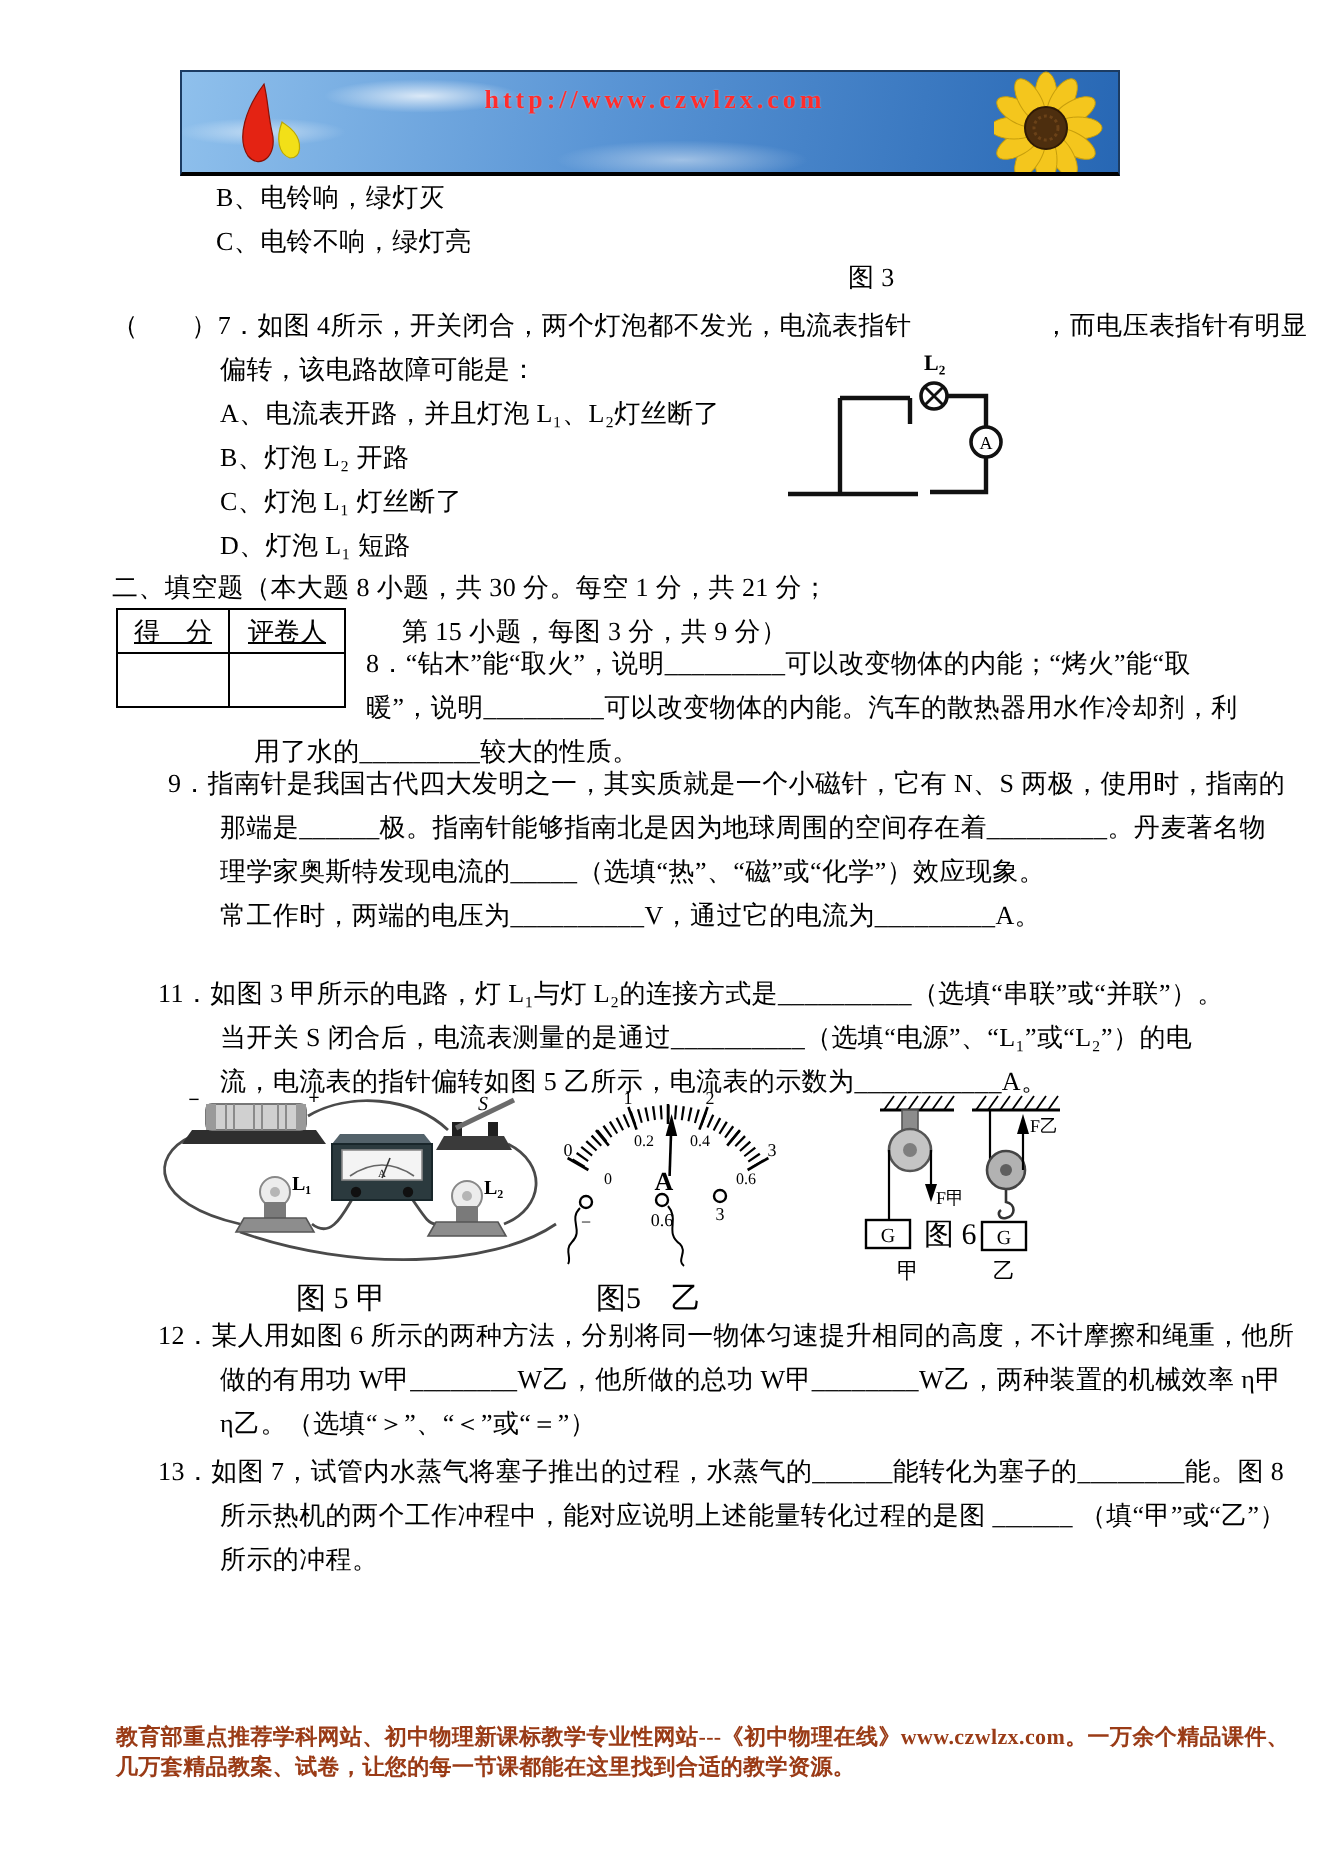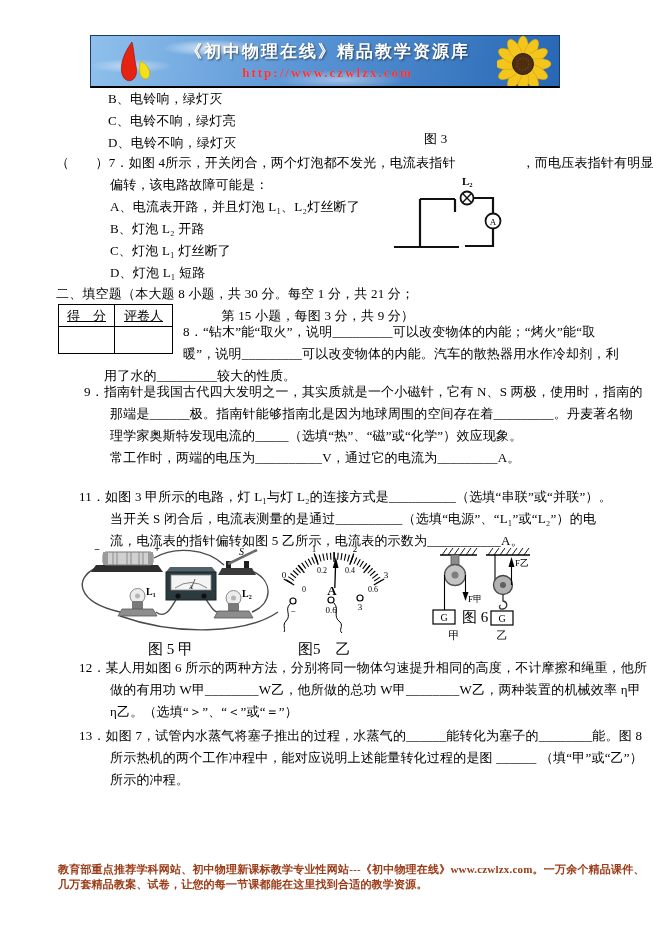--- a/index.html
+++ b/index.html
@@ -12,21 +12,21 @@
     overflow: hidden;
   }
   .abs { position: absolute; }
   .line {
     font-size: 13px;
     line-height: 22px;
     white-space: nowrap;
     letter-spacing: .2px;
   }
   .c54 { padding-left: 54px; }
-  .c145 { padding-left: 145px; text-align: right; }
+  .c145 { padding-left: 145px; }
 
   
   #banner {
     left: 90px; top: 35px; width: 470px; height: 53px;
     background-image:
       radial-gradient(ellipse 70px 12px at 120px 12px, rgba(255,255,255,.75), rgba(255,255,255,0) 70%),
       radial-gradient(ellipse 90px 14px at 250px 44px, rgba(255,255,255,.45), rgba(255,255,255,0) 70%),
       radial-gradient(ellipse 60px 10px at 40px 30px, rgba(255,255,255,.5), rgba(255,255,255,0) 70%),
       linear-gradient(100deg, #8fc0ec 0%, #5a95d5 45%, #2767b4 100%);
     border: 1px solid #1c3c63;
@@ -76,21 +76,20 @@
 </style>
 </head>
 <body>
 
 <div id="banner" class="abs">
   <svg id="logo" width="46" height="46" viewBox="0 0 46 46">
     <path d="M21,3 C12,15 7,30 13,39 C19,46 28,39 25,27 C23,18 23,11 21,3 Z" fill="#e42313" stroke="#8a1005" stroke-width="0.6"></path>
     <path d="M30,22 C27,30 28,38 34,40 C40,40 40,32 36,27 C34,24.5 32,23.5 30,22 Z" fill="#f2e018" stroke="#b9a606" stroke-width="0.6"></path>
   </svg>
   <div class="btxt">
-    <div class="btitle">《初中物理在线》精品教学资源库</div>
     <div class="burl">http://www.czwlzx.com</div>
   </div>
   <svg id="sunflower" width="60" height="52" viewBox="0 0 60 52">
     <g transform="translate(26,30)">
       <g fill="#f4c61d" stroke="#c79e0c" stroke-width="0.5">
         <ellipse cx="0" cy="-16" rx="5.5" ry="12"></ellipse>
         <ellipse cx="0" cy="-16" rx="5.5" ry="12" transform="rotate(30)"></ellipse>
         <ellipse cx="0" cy="-16" rx="5.5" ry="12" transform="rotate(60)"></ellipse>
         <ellipse cx="0" cy="-16" rx="5.5" ry="12" transform="rotate(90)"></ellipse>
         <ellipse cx="0" cy="-16" rx="5.5" ry="12" transform="rotate(120)"></ellipse>
@@ -104,21 +103,20 @@
       </g>
       <circle r="10.5" fill="#4d2e0e" stroke="#2f1a05" stroke-width="1"></circle>
       <circle r="6" fill="none" stroke="#6b4218" stroke-width="1.5" stroke-dasharray="1.5,1.5"></circle>
     </g>
   </svg>
 </div>
 
 <div class="abs" style="left:108px; top:88px;">
   <div class="line">B、电铃响，绿灯灭</div>
   <div class="line">C、电铃不响，绿灯亮</div>
-  <div class="line">D、电铃不响，绿灯灭</div>
 </div>
 <div class="abs line" style="left:424px; top:128px;">图 3</div>
 
 <div class="abs" style="left:56px; top:152px;">
   <div class="line"><span>（　　）</span><span>7．如图 4所示，开关闭合，两个灯泡都不发光，电流表指针　　　　　，而电压表指针有明显</span></div>
   <div class="line c54">偏转，该电路故障可能是：</div>
   <div class="line c54">A、电流表开路，并且灯泡 L₁、L₂灯丝断了</div>
   <div class="line c54">B、灯泡 L₂ 开路</div>
   <div class="line c54">C、灯泡 L₁ 灯丝断了</div>
   <div class="line c54">D、灯泡 L₁ 短路</div>
@@ -155,21 +153,21 @@
     <td class="empty"></td>
     <td class="empty hd2"></td>
   </tr>
 </tbody>
   </table>
 
 <div class="abs" style="left:183px; top:321px;">
   <div class="line">8．“钻木”能“取火”，说明_________可以改变物体的内能；“烤火”能“取</div>
   <div class="line">暖”，说明_________可以改变物体的内能。汽车的散热器用水作冷却剂，利</div>
 </div>
-<div class="abs line" style="left:104px; top:365px;">用了水的_________较大的性质。</div>
+<div class="abs line" style="left:127px; top:365px;">用了水的_________较大的性质。</div>
 
 <div class="abs" style="left:110px; top:381px;font-family:Liberation Serif, serif;">
   <div class="line" style="margin-left:-26px;">9．指南针是我国古代四大发明之一，其实质就是一个小磁针，它有 N、S 两极，使用时，指南的</div>
   <div class="line">那端是______极。指南针能够指南北是因为地球周围的空间存在着_________。丹麦著名物</div>
   <div class="line">理学家奥斯特发现电流的_____（选填“热”、“磁”或“化学”）效应现象。</div>
 </div>
 
 <div class="abs" style="left:110px; top:447px;">
   <div class="line">常工作时，两端的电压为__________V，通过它的电流为_________A。</div>
 </div>

